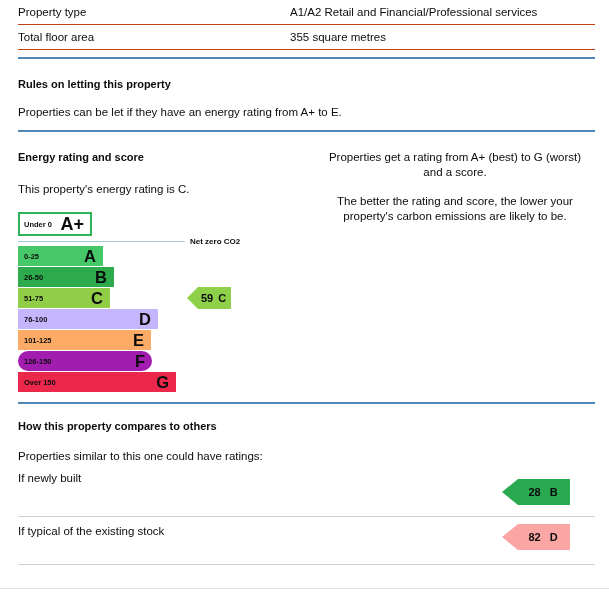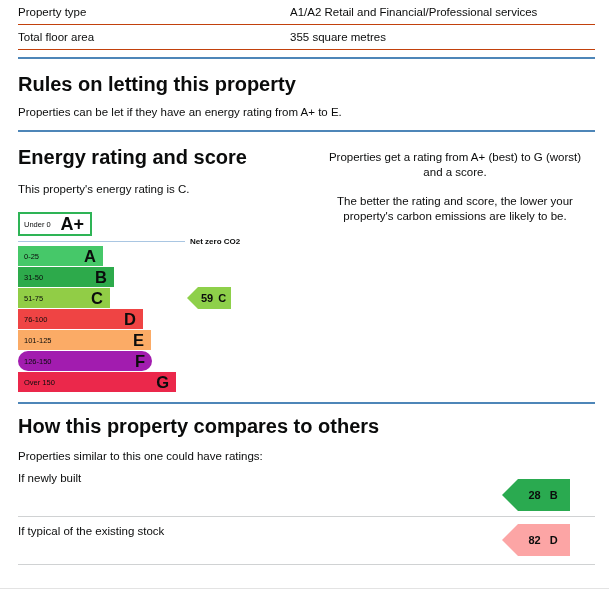--- a/index.html
+++ b/index.html
@@ -12,60 +12,60 @@
     border-bottom:1px solid #c2410c; font-size:11.5px; }
   .prop-label { width:272px; }
   .prop-value { flex:1; }
 
   
   .hr-blue { border:none; border-top:2px solid #4e86b8; }
   .hr-1 { margin-top:7px; }
   .hr-2 { margin-top:10px; }
   .hr-3 { margin-top:9px; }
 
-  h2 { font-size:20px; font-weight:bold; line-height:19px; }
+  h2 { font-size:11px; font-weight:bold; line-height:19px; }
   .h2-rules { margin-top:16px; }
   .h2-compare { margin-top:13px; }
   .body-text { font-size:11.5px; line-height:15px; }
   .p-rules { margin-top:11px; }
   .p-intro { margin-top:13px; }
 
   
   .rating-section { display:flex; }
   .rating-left { width:297px; }
   .rating-left h2 { margin-top:16px; }
   .rating-statement { margin-top:15px; }
   .rating-right { flex:1; padding-top:18px;text-align:center; }
   .pre { white-space:pre-line; }
   .p-info2 { margin-top:14px; }
 
   
   .epc-chart { margin-top:15px; position:relative; }
   .aplus-box { width:74px; height:24px; border:2px solid #2eb456; background:#ffffff;
     display:flex; align-items:center; padding:0 6px 0 4px; }
-  .band-range { font-size:7.5px; font-weight:normal; }
+  .band-range { font-size:7.5px; font-weight:bold; }
   .aplus-letter { font-size:18px; font-weight:bold; margin-left:auto; }
   .netzero-row { height:10px; display:flex; align-items:center; }
   .netzero-line { width:167px; height:1px; background:#a9c6e2; }
   .netzero-label { font-size:8px; font-weight:bold; margin-left:5px; white-space:nowrap; }
   .band-row { height:21px; position:relative; }
   .band { height:20px; display:flex; align-items:center; padding-left:6px; }
   .band-letter { font-size:16.5px; font-weight:bold; margin-left:auto; padding-right:7px; }
 
   .score-arrow { position:absolute; left:169px; top:-1px; width:44px; height:22px;
     clip-path:polygon(0 50%, 11px 0, 100% 0, 100% 100%, 11px 100%);
     display:flex; align-items:center; justify-content:center; gap:5px;
     padding-left:9px; font-size:11px; font-weight:bold; }
 
   
   .compare-row { position:relative; border-bottom:1px solid #d0d2d3; }
   .compare-row-1 { height:53px; }
   .compare-row-2 { height:48px; }
   .compare-label { display:block; padding-top:8px; font-size:11.5px; }
-  .compare-arrow { position:absolute; right:25px; width:68px; height:32px;
+  .compare-arrow { position:absolute; right:25px; width:68px; height:26px;
     clip-path:polygon(0 50%, 16px 0, 100% 0, 100% 100%, 16px 100%);
     display:flex; align-items:center; justify-content:center; gap:9px;
     padding-left:14px; font-size:11px; font-weight:bold; }
   .arrow-1 { top:15px; }
   .arrow-2 { top:7px; }
 
   .bottom-line { margin:23px -14px 0 -18px; height:1px; background:#e3e3e3; }
 </style>
 </head>
 <body>
@@ -107,36 +107,36 @@
         </div>
 
         <div class="band-row">
           <div class="band" style="background: rgb(70, 200, 105); width: 85px;">
             <span class="band-range">0-25</span>
             <span class="band-letter">A</span>
           </div>
         </div>
         <div class="band-row">
           <div class="band" style="background: rgb(45, 170, 75); width: 96px;">
-            <span class="band-range">31-50</span>
+            <span class="band-range">26-50</span>
             <span class="band-letter">B</span>
           </div>
         </div>
         <div class="band-row">
           <div class="band" style="background: rgb(145, 205, 70); width: 92px;">
             <span class="band-range">51-75</span>
             <span class="band-letter">C</span>
           </div>
           <div class="score-arrow" style="background: rgb(142, 208, 74);">
             <span>59</span>
             <span>C</span>
           </div>
         </div>
         <div class="band-row">
-          <div class="band" style="background: #ef4444; width: 125px;">
+          <div class="band" style="background: #c4b5fd; width: 140px;">
             <span class="band-range">76-100</span>
             <span class="band-letter">D</span>
           </div>
         </div>
         <div class="band-row">
           <div class="band" style="background: rgb(251, 171, 102); width: 133px;">
             <span class="band-range">101-125</span>
             <span class="band-letter">E</span>
           </div>
         </div>

